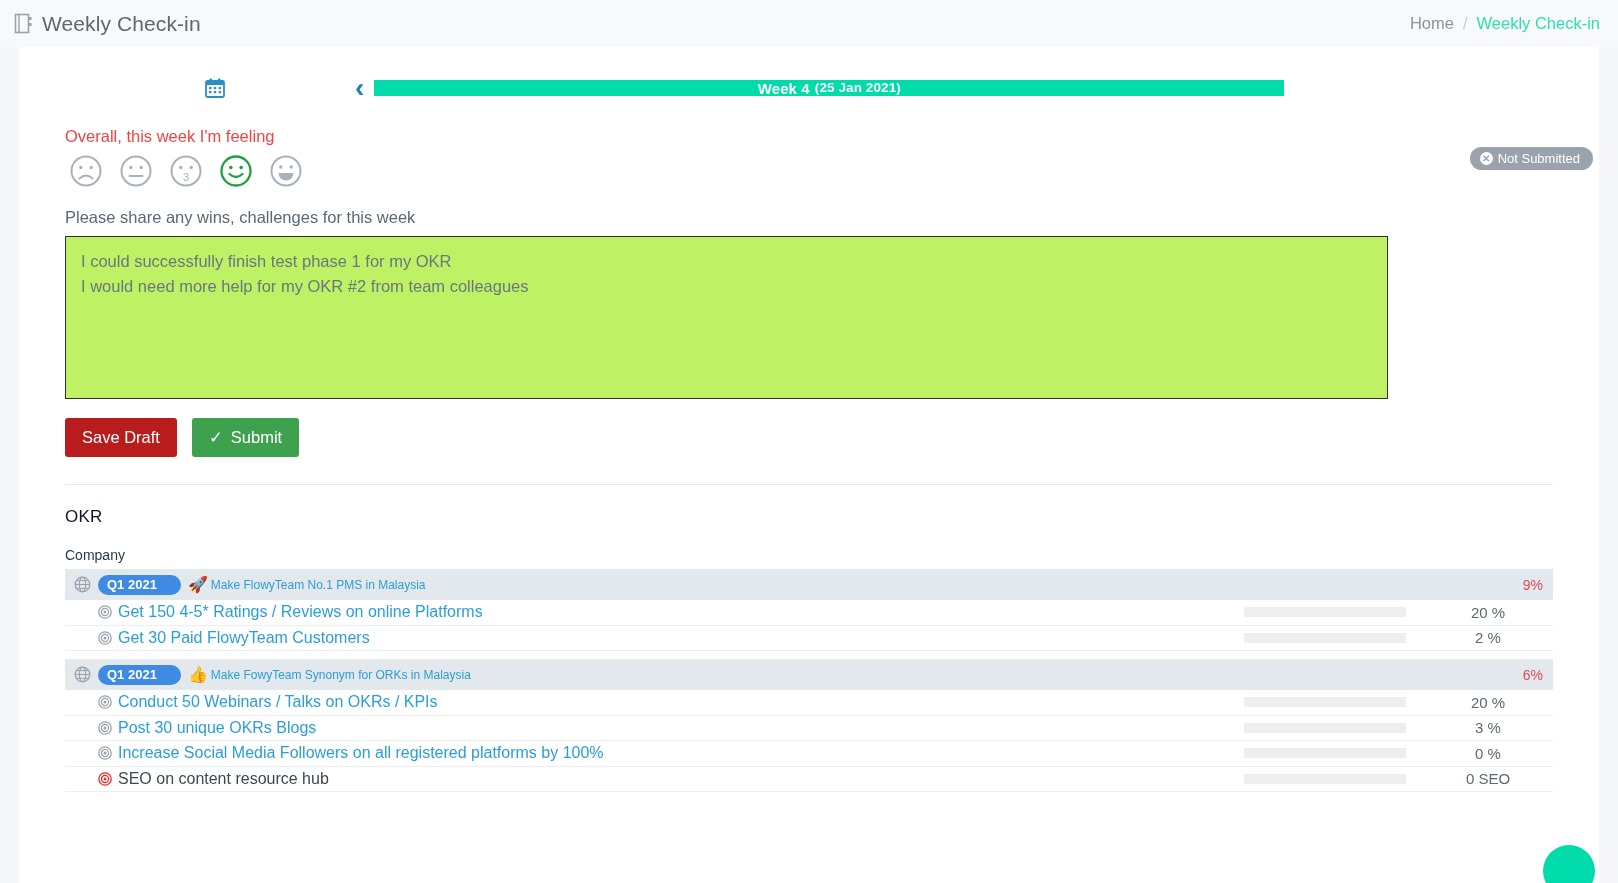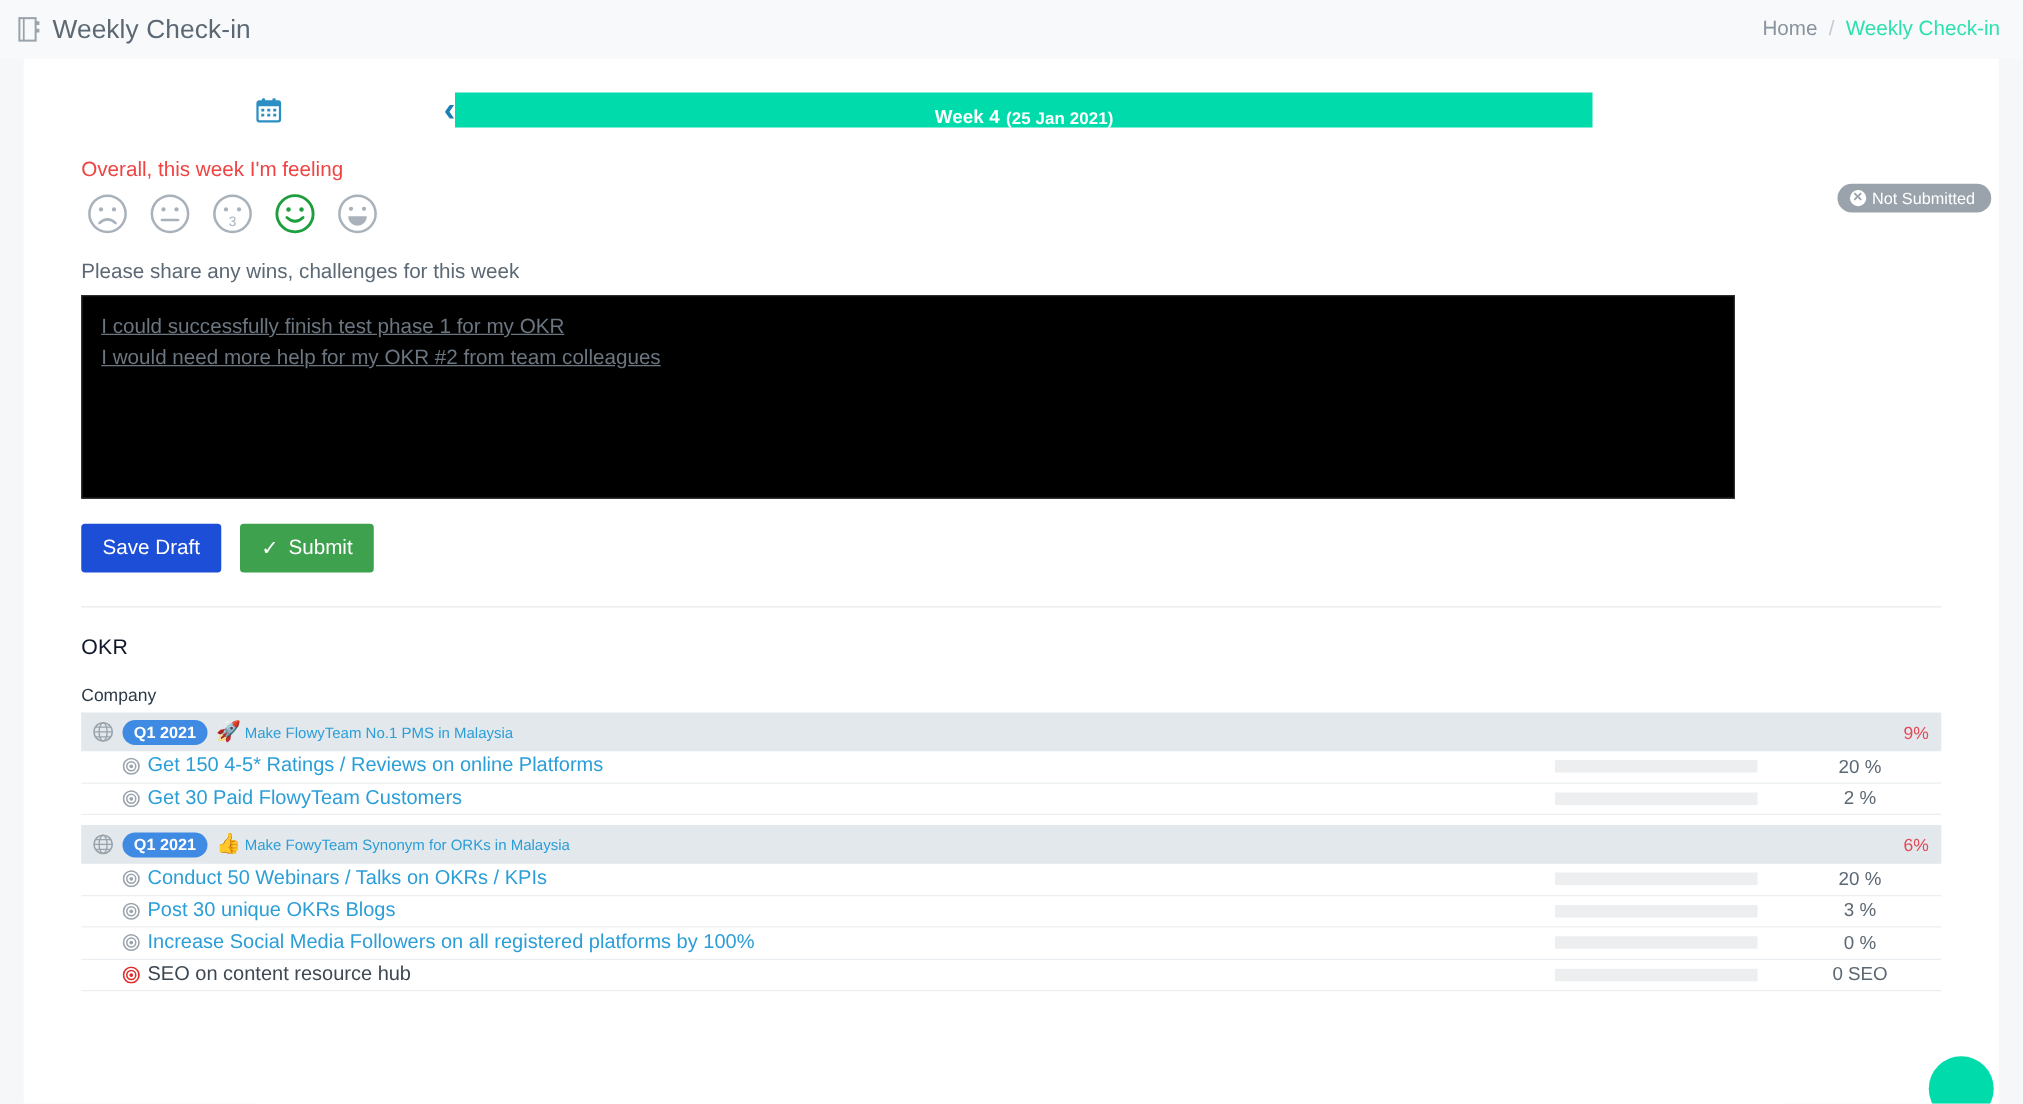--- a/index.html
+++ b/index.html
@@ -62,26 +62,27 @@
   .prev-arrow {
     margin-left: 120px;
     color: #1a7fb5;
     font-size: 28px;
     font-weight: 700;
     line-height: 1;
     cursor: pointer;
     user-select: none;
   }
   .week-bar {
+    margin-left: 10px;
     flex: 0 0 910px;
-    height: 28px;
+    height: 16px;
     background: #00dbab;
     color: #ffffff;
     display: flex;
-    align-items: flex-end;
+    align-items: flex-start;
     justify-content: center;
     font-size: 15px;
     letter-spacing: .1px;
     cursor: pointer;
   }
   .week-bar .wk-main { font-weight: 700; }
   .week-bar .wk-date { font-weight: 700; font-size: 13.5px; margin-left: 5px; }
 
   
   .status-badge {
@@ -132,38 +133,37 @@
     width: 1323px;
     height: 163px;
     border: 1px solid #2f2f2f;
     font-family: "Liberation Sans", sans-serif;
     font-size: 16.5px;
     color: #6b7680;
     padding: 12px 15px;
     line-height: 25px;
     resize: none;
     outline: none;
-    background: #000000;
-    text-decoration: underline;
+    background: #bef264;
   }
 
   
   .btn-row { margin: 15px 0 0 46px; display: flex; gap: 15px; }
   .btn {
     border: none;
     font-family: "Liberation Sans", sans-serif;
     font-size: 16.5px;
     color: #fff;
     padding: 0 17px;
     height: 39px;
     border-radius: 3px;
     cursor: pointer;
     display: flex; align-items: center; gap: 8px;
   }
-  .btn-draft { background: #1d4ed8; }
+  .btn-draft { background: #b91c1c; }
   .btn-submit { background: #3da14d; }
 
   .divider {
     margin: 27px 46px 0 46px;
     height: 1px;
     background: #e6e9ec;
   }
 
   .okr-title {
     font-size: 17px;
@@ -189,21 +189,21 @@
     margin-top: 8px;
   }
   .obj-row.first { margin-top: 4px; }
   .globe-ico { width: 17px; height: 17px; margin-right: 7px; flex: 0 0 auto; }
   .q-badge {
     background: #3f8ae3;
     color: #fff;
     font-size: 13px;
     font-weight: 700;
     border-radius: 10px;
-    padding: 2px 9px 3px 9px;
+    padding: 2px 24px 3px 9px;
     margin-right: 7px;
     white-space: nowrap;
     cursor: pointer;
   }
   .obj-emoji { font-size: 16px; margin-right: 3px; line-height: 1; }
   .obj-name {
     color: #2b9ed8;
     font-size: 12px;
     cursor: pointer;
     white-space: nowrap;

